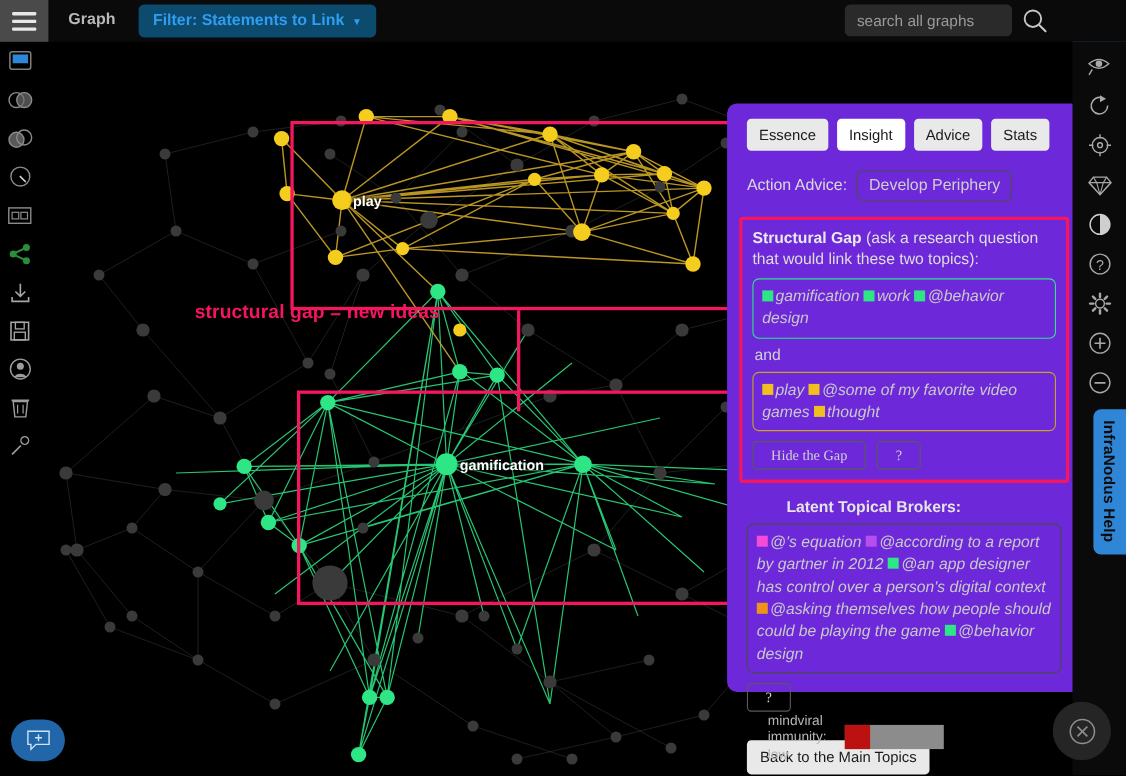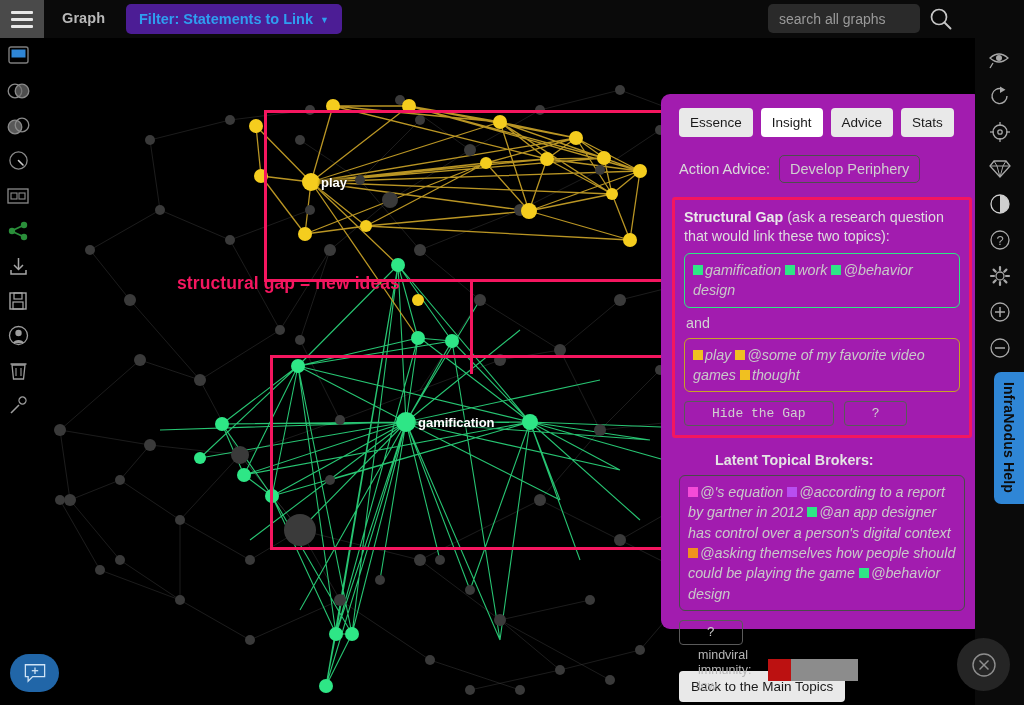--- a/index.html
+++ b/index.html
@@ -21,21 +21,21 @@
     background: #4a4a4a; display: flex; align-items: center; justify-content: center;
     flex-direction: column; gap: 4px; cursor: pointer;
   }
   .hamburger span { display: block; width: 22px; height: 3px; background: #e8e8e8; border-radius: 1px; }
   .topbar-graph {
     position: absolute; left: 62px; top: 10px;
     color: #b9b9b9; font-size: 14.5px; font-weight: 600; letter-spacing: .1px;
   }
   .filter-pill {
     position: absolute; left: 126px; top: 4px; height: 30px;
-    background: #4c1d95; border-radius: 5px;
+    background: #0c4a6e; border-radius: 5px;
     display: flex; align-items: center; padding: 0 13px;
     color: #2f9ef0; font-size: 14.5px; font-weight: bold; cursor: pointer;
   }
   .filter-pill .caret { margin-left: 7px; font-size: 9px; line-height: 1; position: relative; top:1px;}
   .searchbox {
     position: absolute; right: 104px; top: 4px; width: 152px; height: 29px;
     background: #2a2a2a; border-radius: 5px; border: none; outline: none;
     color: #cfcfcf; font-size: 14px; padding: 0 11px;
     font-family: "Liberation Sans", sans-serif;
   }
@@ -105,21 +105,21 @@
   .sel-box-a { left: 228px; top: 72px; width: 424px; height: 172px; }
   .sel-box-b { left: 234px; top: 317px; width: 418px; height: 195px; }
   .connector {
     position: absolute; left: 434px; top: 244px; width: 3px; height: 92px;
     background: #f4165f; pointer-events: none;
   }
 
   
   .panel {
     position: absolute; left: 661px; top: 94px; width: 322px; height: 535px;
-    background: #a21caf; border-radius: 9px; z-index: 20; padding: 14px 18px;
+    background: #6d28d9; border-radius: 9px; z-index: 20; padding: 14px 18px;
   }
   .tabs { display: flex; gap: 8px; margin-bottom: 18px; }
   .tab {
     background: #e9e9e9; color: #1a1a1a; border: none; border-radius: 4px;
     font-size: 13.5px; font-family: "Liberation Sans", sans-serif;
     padding: 7px 11px; cursor: pointer; font-weight: 500;
   }
   .tab.active { background: #fff; }
   .advice-row { display: flex; align-items: center; gap: 9px; margin-bottom: 14px; }
   .advice-label { color: #dadada; font-size: 14.5px; font-weight: normal; }
@@ -142,22 +142,22 @@
   .chip-box.yellow { border-color: #c9a227; }
   .chip-box.grey { border-color: #4a4a4a; }
   .and-word { color: #d2d2d2; font-size: 14.3px; margin: 7px 0 7px 2px; }
   .sq {
     display: inline-block; width: 10px; height: 10px; vertical-align: baseline;
     position: relative; top: 0px; margin-right: 2px;
   }
   .btn-row { display: flex; gap: 10px; margin-top: 9px; }
   .sm-btn {
     background: transparent; border: 1px solid #5a5a5a; border-radius: 4px;
-    color: #d0d0d0; font-size: 13px; padding: 4px 27px; cursor: pointer;
-    font-family: Liberation Mono, monospace;
+    color: #d0d0d0; font-size: 13px; padding: 4px 16px; cursor: pointer;
+    font-family: Liberation Serif, serif;
   }
   .brokers-title { color: #e4e4e4; font-size: 14.3px; font-weight: bold; margin-bottom: 7px; padding-left: 36px; }
   .back-btn {
     margin-top: 26px; background: #e9e9e9; color: #1a1a1a; border: none;
     border-radius: 4px; font-size: 13.5px; padding: 8px 12px; cursor: pointer;
     font-family: "Liberation Sans", sans-serif;
   }
 
   
   .mindviral { position: absolute; left: 698px; top: 648px; z-index: 25; }

